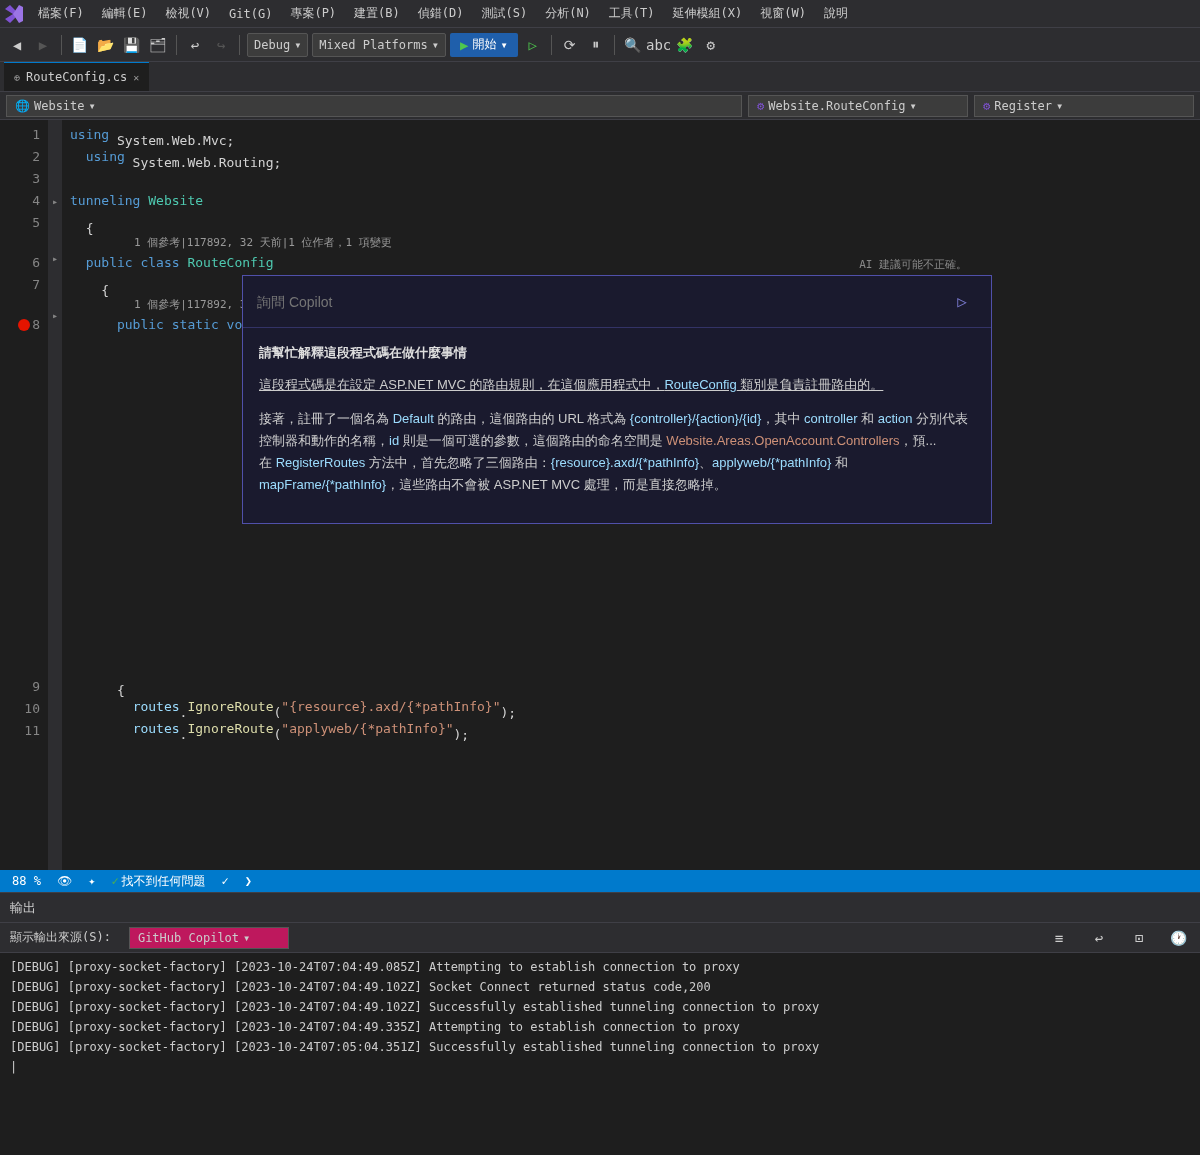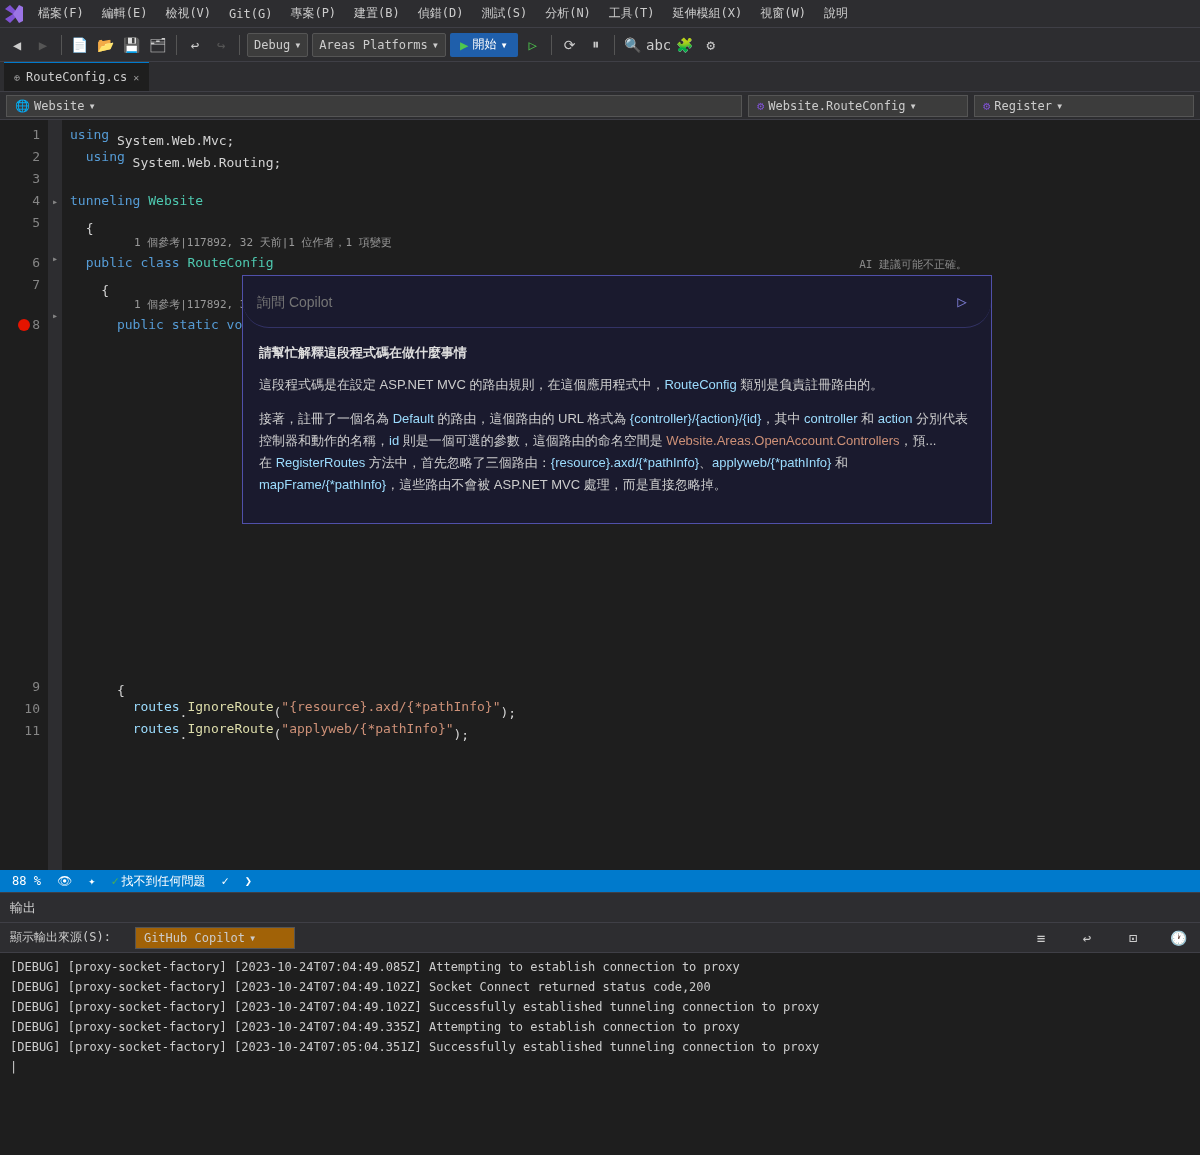--- a/index.html
+++ b/index.html
@@ -224,21 +224,20 @@
       border: 1.5px solid #5050aa;
       z-index: 10;
     }
     .copilot-header {
       padding: 8px 14px;
       display: flex;
       align-items: center;
       justify-content: space-between;
       border-bottom: 1px solid #333366;
       min-height: 52px;
-      border-radius: 26px;
     }
     .copilot-input {
       flex: 1;
       background: transparent;
       border: none;
       outline: none;
       font-size: 14px;
       color: #aaaacc;
       font-family: 'Microsoft JhengHei', sans-serif;
     }
@@ -322,30 +321,30 @@
       color: #cccccc;
       font-weight: 500;
     }
     .output-toolbar {
       display: flex;
       align-items: center;
       background: #2d2d30;
       height: 30px;
       padding: 0 10px;
       border-bottom: 1px solid #3f3f46;
-      gap: 24px;
+      gap: 18px;
     }
     .output-label {
       font-size: 12px;
       color: #cccccc;
     }
     .output-source-dropdown {
       display: flex;
       align-items: center;
-      background: #a16207;
+      background: #be185d;
       border: 1px solid #555;
       padding: 2px 8px;
       font-size: 12px;
       color: #cccccc;
       height: 22px;
       gap: 4px;
       cursor: pointer;
       min-width: 160px;
     }
     .output-content {
@@ -411,21 +410,21 @@
   <div class="toolbar-btn">↩</div>
   <div class="toolbar-btn" style="color:#555">↪</div>
   <div class="toolbar-sep"></div>
 
   <div class="toolbar-dropdown">
     <span>Debug</span>
     <span>▾</span>
   </div>
 
   <div class="toolbar-dropdown">
-    <span>Areas Platforms</span>
+    <span>Mixed Platforms</span>
     <span>▾</span>
   </div>
 
   <div class="start-btn">
     <span class="play-icon">▶</span>
     <span>開始</span>
     <span>▾</span>
   </div>
 
   <div class="toolbar-btn" style="color:#4ec94e;">▷</div>
@@ -534,21 +533,21 @@
     </div>
 
     <div class="copilot-popup">
       <div class="ai-disclaimer">AI 建議可能不正確。</div>
       <div class="copilot-header">
         <input class="copilot-input" value="" placeholder="詢問 Copilot" style="">
         <div class="copilot-send">▷</div>
       </div>
       <div class="copilot-body">
         <div class="copilot-question">請幫忙解釋這段程式碼在做什麼事情</div>
-        <p style="margin-bottom:12px;">
+        <p style="margin-bottom:12px;text-decoration:underline;">
           這段程式碼是在設定 ASP.NET MVC 的路由規則，在這個應用程式中，<span class="copilot-code">RouteConfig</span> 類別是負責註冊路由的。
         </p>
         <p>
           接著，註冊了一個名為 <span class="copilot-code">Default</span> 的路由，這個路由的 URL 格式為 <span class="copilot-code">{controller}/{action}/{id}</span>，其中 <span class="copilot-code">controller</span> 和 <span class="copilot-code">action</span> 分別代表控制器和動作的名稱，<span class="copilot-code">id</span> 則是一個可選的參數，這個路由的命名空間是 <span class="copilot-path">Website.Areas.OpenAccount.Controllers</span>，預...
         </p>
         <p style="margin-bottom:12px;">
           在 <span class="copilot-code">RegisterRoutes</span> 方法中，首先忽略了三個路由：<span class="copilot-code">{resource}.axd/{*pathInfo}</span>、<span class="copilot-code">applyweb/{*pathInfo}</span> 和 <span class="copilot-code">mapFrame/{*pathInfo}</span>，這些路由不會被 ASP.NET MVC 處理，而是直接忽略掉。
         </p>
       </div>
     </div>

